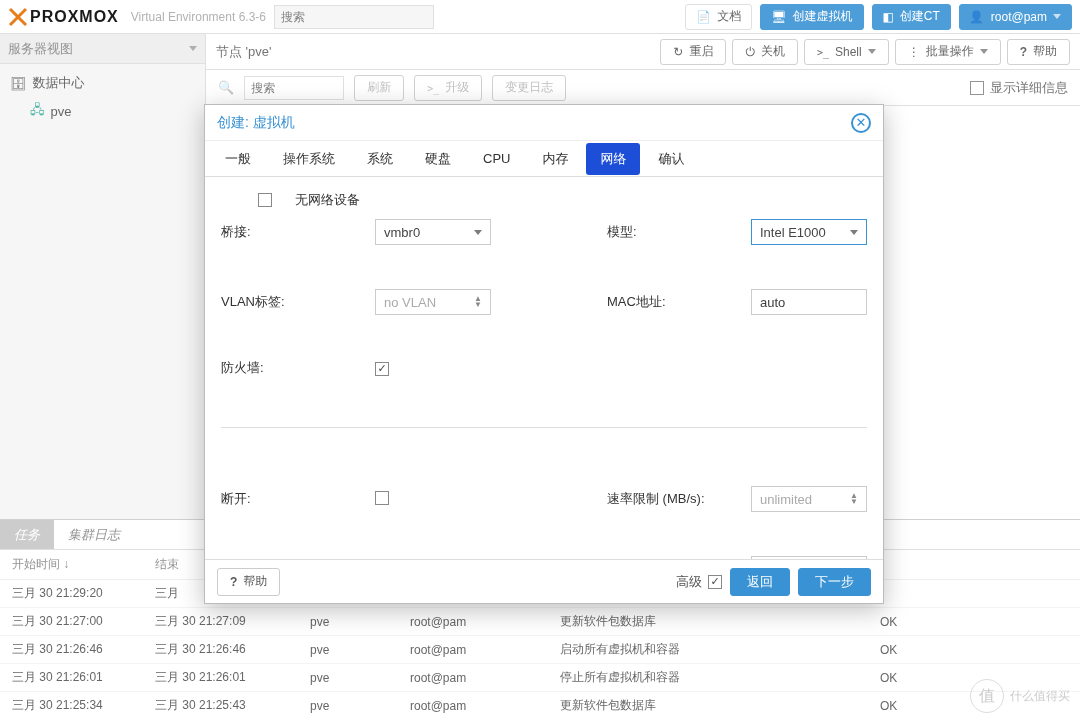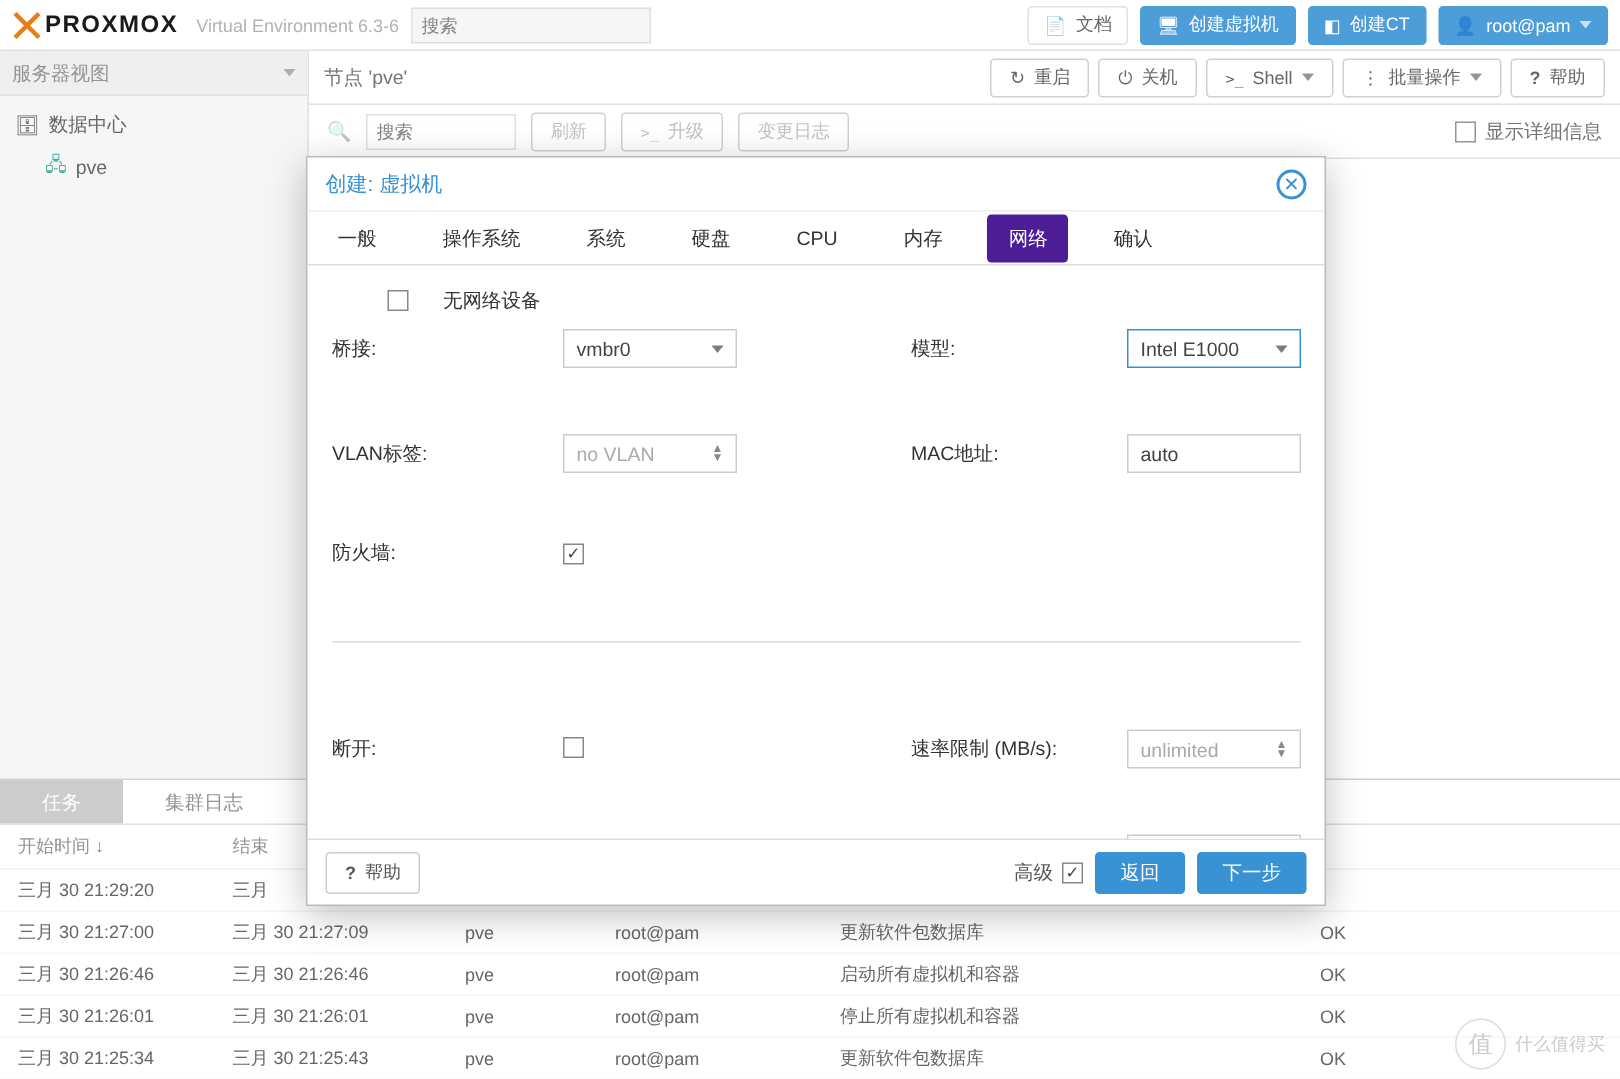--- a/index.html
+++ b/index.html
@@ -29,39 +29,39 @@
 .rowbtns { display: flex; gap: 6px; margin-left: auto; }
 .obtn { height: 26px; padding: 0 12px; border: 1px solid #ccc; background: #fff; border-radius: 3px; display: inline-flex; align-items: center; gap: 6px; color: #555; font-size: 12px; cursor: pointer; }
 .obtn.ghost { color: #bbb; }
 .searchrow { height: 36px; border-bottom: 1px solid #ddd; display: flex; align-items: center; padding: 0 12px; gap: 10px; }
 .searchrow input { width: 100px; height: 24px; border: 1px solid #ddd; padding: 0 6px; font-size: 12px; }
 .chklabel { display: inline-flex; align-items: center; gap: 6px; margin-left: auto; color: #666; }
 
 
 .bottom { position: absolute; left: 0; right: 0; bottom: 0; height: 200px; background: #fff; border-top: 1px solid #ccc; }
 .btabs { height: 30px; display: flex; align-items: stretch; border-bottom: 1px solid #ddd; }
-.btab { padding: 0 28px; display: flex; align-items: center; color: #888; cursor: pointer; font-size: 13px; }
+.btab { padding: 0 14px; display: flex; align-items: center; color: #888; cursor: pointer; font-size: 13px; font-style: italic; }
 .btab.active { background: #c7c7c7; color: #fff; }
 .thead { height: 30px; display: flex; align-items: center; border-bottom: 1px solid #eee; color: #888; font-size: 12px; }
 .col-start { width: 155px; padding-left: 12px; }
 .col-end { width: 155px; }
 .col-node { width: 100px; }
 .col-user { width: 150px; }
 .col-desc { flex: 1; }
 .col-stat { width: 200px; text-align: left; }
 .trow { height: 28px; display: flex; align-items: center; border-bottom: 1px solid #f3f3f3; color: #555; font-size: 12px; }
 
 
 .overlay { position: absolute; inset: 0; background: rgba(255,255,255,0.1); }
 .modal { position: absolute; left: 204px; top: 104px; width: 680px; height: 500px; background: #fff; border: 1px solid #bbb; box-shadow: 0 6px 24px rgba(0,0,0,.25); display: flex; flex-direction: column; }
 .mhead { height: 36px; display: flex; align-items: center; padding: 0 12px; color: #3892d4; font-size: 14px; border-bottom: 1px solid #eee; }
 .mclose { margin-left: auto; width: 20px; height: 20px; border: 2px solid #3892d4; border-radius: 50%; display: flex; align-items: center; justify-content: center; color: #3892d4; cursor: pointer; font-size: 13px; }
-.mtabs { height: 36px; display: flex; align-items: center; gap: 16px; border-bottom: 1px solid #ddd; padding: 0 6px; }
+.mtabs { height: 36px; display: flex; align-items: center; gap: 4px; border-bottom: 1px solid #ddd; padding: 0 6px; }
 .mtab { padding: 7px 14px; color: #333; font-size: 13px; cursor: pointer; border-radius: 3px; }
-.mtab.active { background: #4c1d95; color: #fff; }
+.mtab.active { background: #1d4ed8; color: #fff; }
 .mbody { flex: 1; padding: 14px 16px; overflow: auto; }
 .frow { display: flex; align-items: center; margin-bottom: 10px; }
 .flab { width: 100px; color: #333; font-size: 13px; }
 .fcol { flex: 1; display: grid; grid-template-columns: 110px 1fr 28px 100px 1fr; column-gap: 12px; row-gap: 12px; align-items: center; gap: 44px; }
 .field { height: 26px; border: 1px solid #ccc; padding: 0 8px; display: flex; align-items: center; justify-content: space-between; font-size: 13px; color: #444; background: #fff; }
 .field.sel { border-color: #3892d4; }
 .spin { display: flex; flex-direction: column; gap: 0; color: #888; font-size: 8px; line-height: 6px; }
 .chk { width: 14px; height: 14px; border: 1px solid #888; display: inline-flex; align-items: center; justify-content: center; font-size: 11px; color: #444; }
 .sep { height: 1px; background: #ddd; margin: 6px 0 14px; grid-column: 1 / -1; }
 .mfoot { height: 44px; border-top: 1px solid #ddd; display: flex; align-items: center; padding: 0 12px; gap: 8px; }

